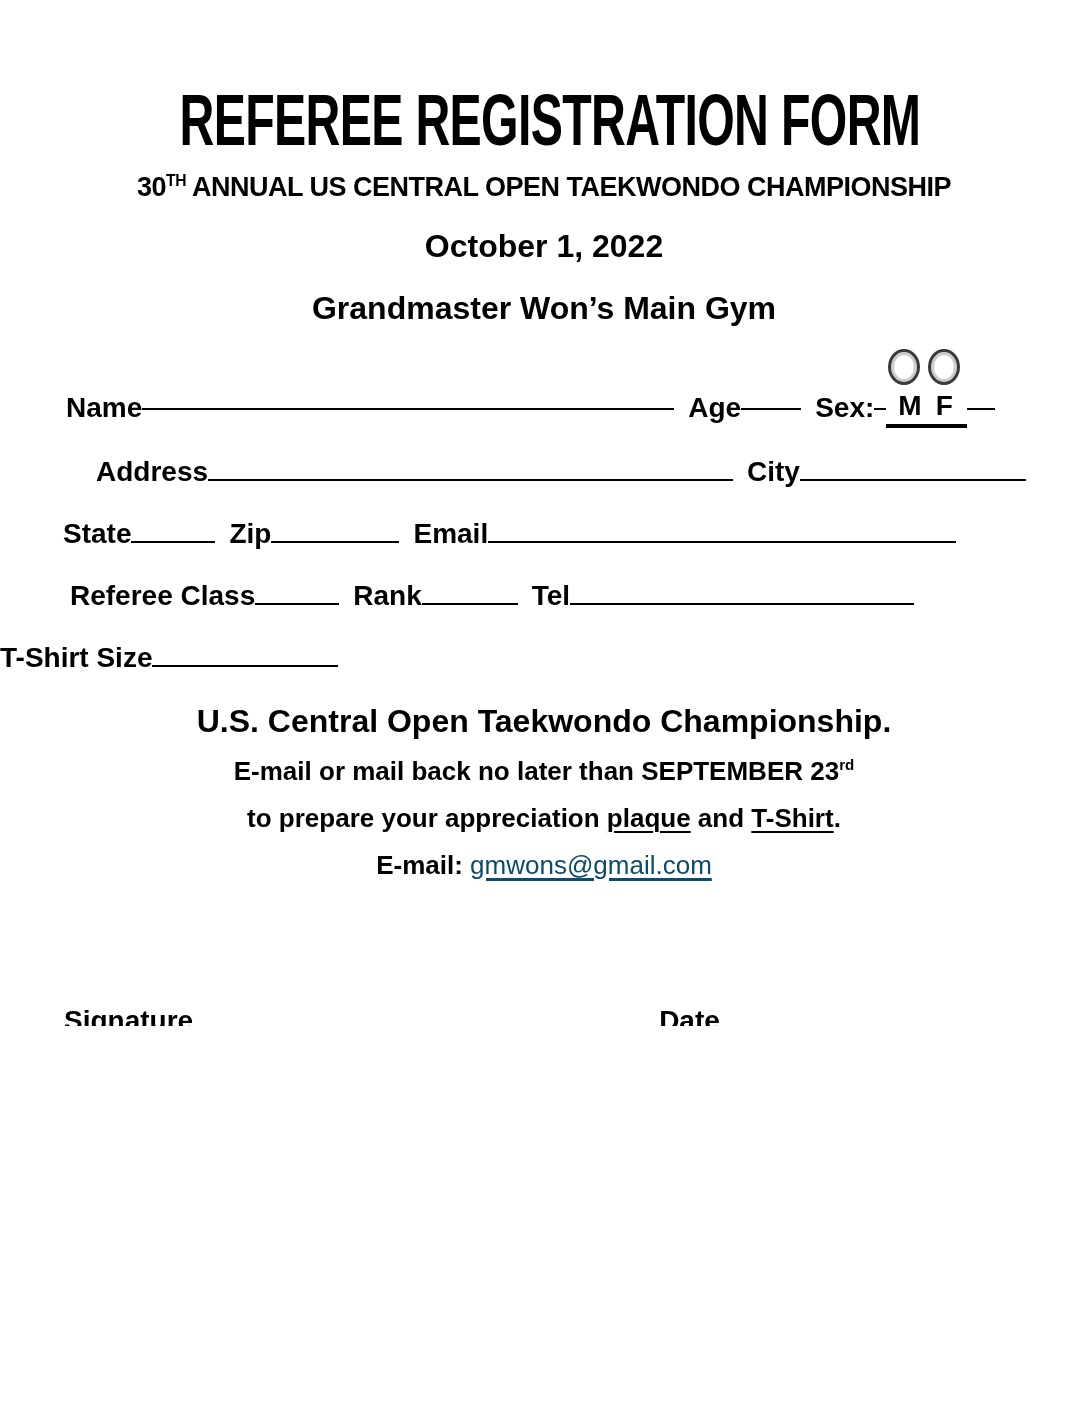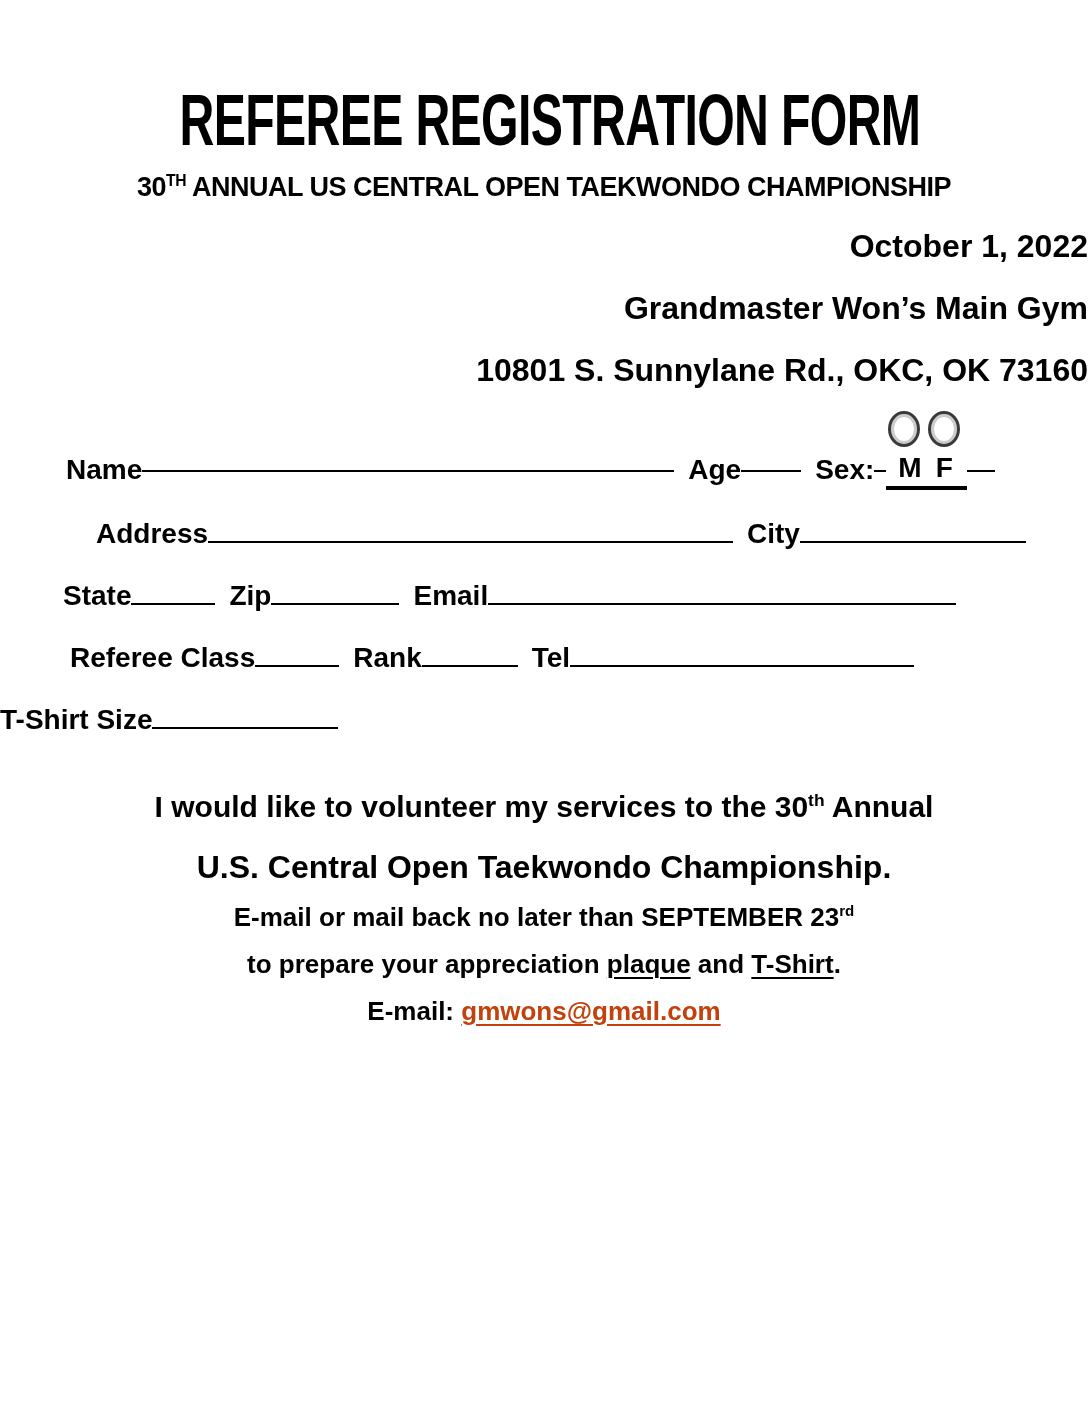--- a/index.html
+++ b/index.html
@@ -33,21 +33,21 @@
   }
   .subtitle {
     text-align: center;
     font-size: 27px;
     line-height: 30px;
     white-space: nowrap;
     margin-bottom: 26px;
     letter-spacing: -0.5px;
   }
   .center-line {
-    text-align: right;
+    text-align: center;
     font-size: 32px;
     line-height: 36px;
     margin-bottom: 26px;
   }
   sup {
     font-size: 58%;
     vertical-align: super;
     line-height: 0;
   }
   
@@ -114,39 +114,38 @@
     font-size: 26px;
     line-height: 32px;
     margin-top: 15px;
   }
   .u {
     text-decoration: underline;
     text-decoration-thickness: 2px;
     text-underline-offset: 4px;
   }
   .email-link {
-    color: #c2410c;
-    font-weight: 700;
+    color: #0c4a6e;
+    font-weight: 400;
     text-decoration: underline;
     text-decoration-thickness: 3px;
     text-underline-offset: 4px;
   }
 </style>
 </head>
 <body>
 
 <div class="page">
 
   <div class="title">REFEREE REGISTRATION FORM</div>
 
   <div class="subtitle"><span>30</span><sup>TH</sup><span> ANNUAL US CENTRAL OPEN TAEKWONDO CHAMPIONSHIP</span></div>
 
   <div class="center-line">October 1, 2022</div>
   <div class="center-line">Grandmaster Won’s Main Gym</div>
-  <div class="center-line">10801 S. Sunnylane Rd., OKC, OK 73160</div>
 
   <div class="row row-name">
     <span class="lbl">Name</span>
     <span class="blank" style="width:532px"></span>
     <span class="lbl ml">Age</span>
     <span class="blank" style="width:60px"></span>
     <span class="lbl ml">Sex:</span>
     <span class="blank" style="width:12px"></span>
     <span class="mf-wrap">
       <span class="circle circle-m"></span>
@@ -179,21 +178,20 @@
     <span class="blank" style="width:96px"></span>
     <span class="lbl ml">Tel</span>
     <span class="blank" style="width:344px"></span>
   </div>
 
   <div class="row row-tshirt">
     <span class="lbl">T-Shirt Size</span>
     <span class="blank" style="width:186px"></span>
   </div>
 
-  <div class="vol-line1"><span>I would like to volunteer my services to the 30</span><sup>th</sup><span> Annual</span></div>
   <div class="vol-line2">U.S. Central Open Taekwondo Championship.</div>
 
   <div class="note-line"><span>E-mail or mail back no later than SEPTEMBER 23</span><sup>rd</sup></div>
 
   <div class="note-line"><span>to prepare your appreciation </span><span class="u">plaque</span><span> and </span><span class="u">T-Shirt</span><span>.</span></div>
 
   <div class="note-line"><span>E-mail: </span><a href="#" class="email-link">gmwons@gmail.com</a></div>
 
   <div class="row row-signature">
     <span class="lbl">Signature</span>

